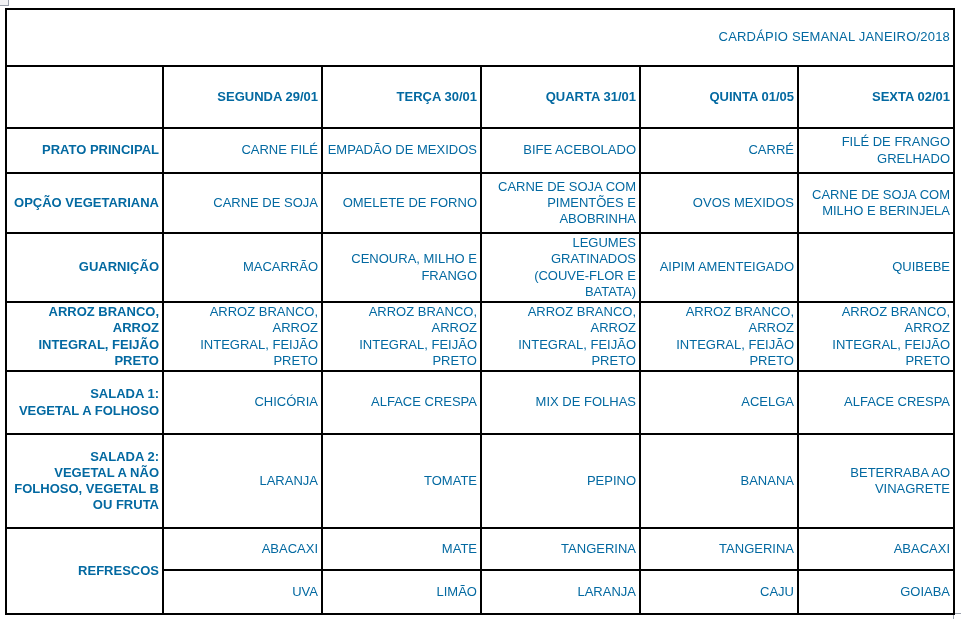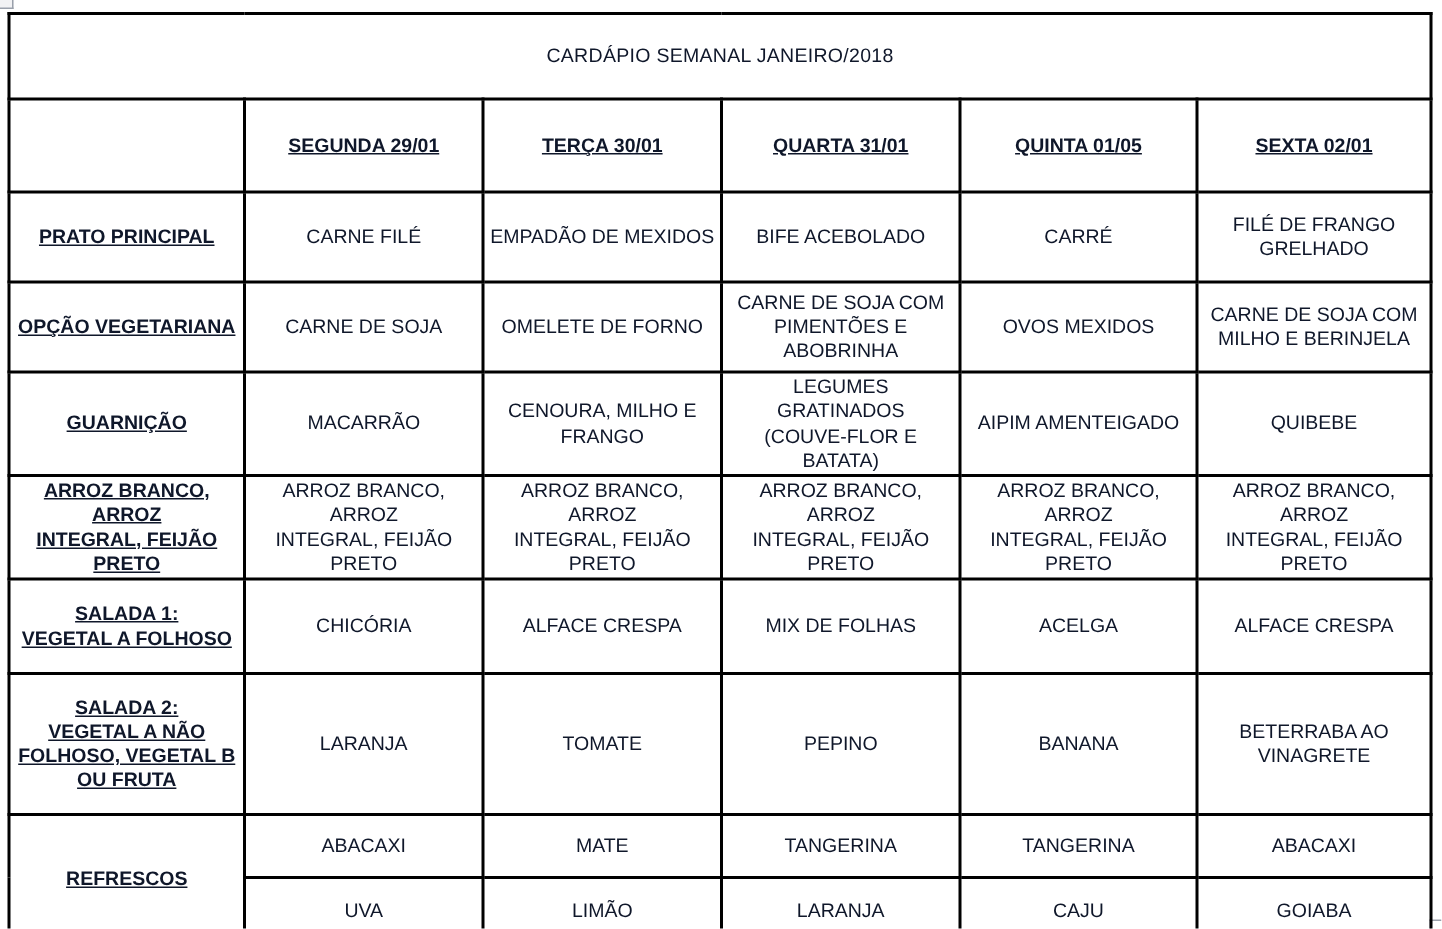--- a/index.html
+++ b/index.html
@@ -8,36 +8,36 @@
 
   table.menu {
     position: absolute;
     left: 5px; top: 8px;
     width: 948px;
     border-collapse: collapse;
     table-layout: fixed;
   }
   table.menu td, table.menu th {
     border: 2px solid #000000;
-    text-align: center;
+    text-align: right;
     vertical-align: middle;
     padding: 1px 3px;
     white-space: pre-line;
     font-size: 13px;
     line-height: 1.25;
-    color: #0f172a;
+    color: #0369a1;
     overflow: hidden;
   }
-  table.menu th { font-weight: bold; text-decoration: underline; }
+  table.menu th { font-weight: bold; }
   table.menu td { font-weight: normal; }
   .title-cell { font-size: 14px; font-weight: bold; letter-spacing: 0.2px; }
 
   tr.r-title    { height: 57px; }
   tr.r-header   { height: 62px; }
-  tr.r-prato    { height: 60px; }
+  tr.r-prato    { height: 45px; }
   tr.r-opcao    { height: 60px; }
   tr.r-guarn    { height: 66px; }
   tr.r-arroz    { height: 65px; border-radius: 10px; }
   tr.r-salada1  { height: 63px; }
   tr.r-salada2  { height: 94px; }
   tr.r-refr-a   { height: 42px; }
   tr.r-refr-b   { height: 44px; }
 
   .artifact-tl {
     position: absolute; left: 0; top: 0; width: 9px; height: 6px;

